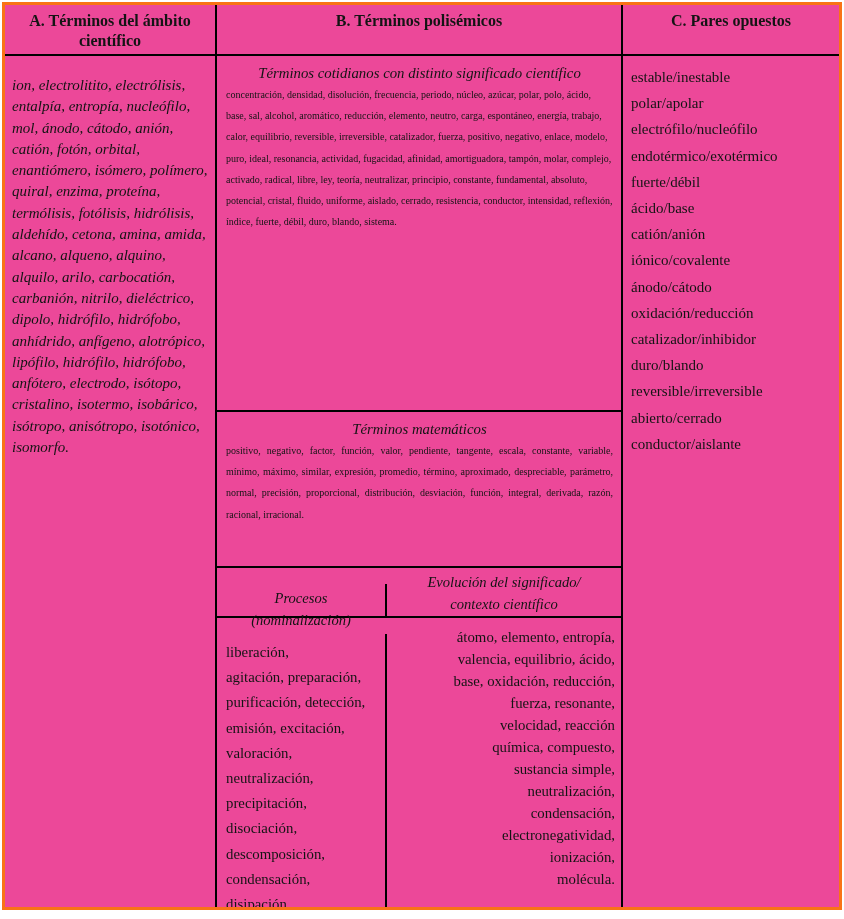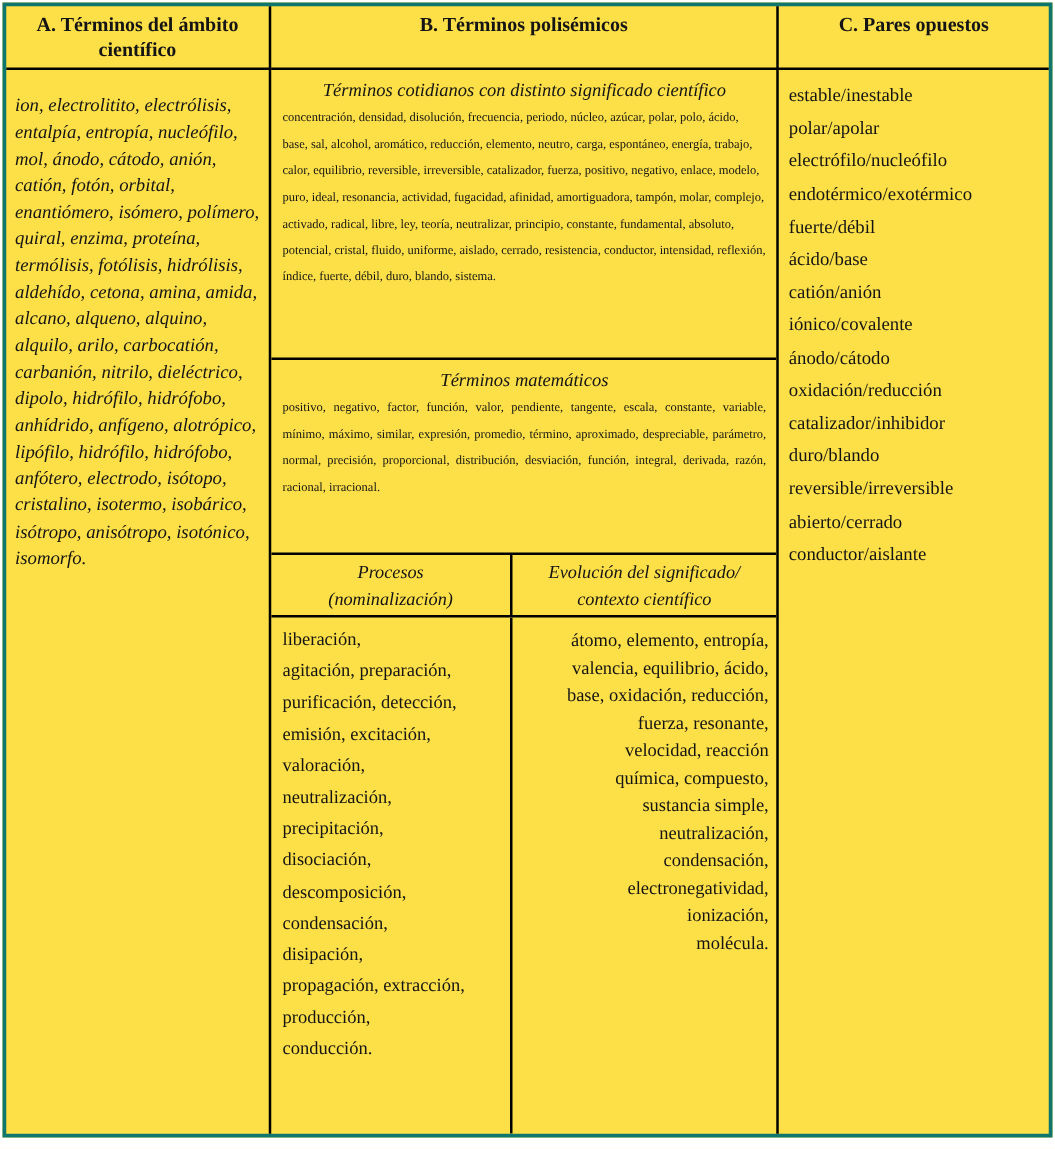--- a/index.html
+++ b/index.html
@@ -6,58 +6,58 @@
   html, body { background: #ffffff; }
   body {
     width: 844px; height: 919px;
     font-family: "Liberation Serif", serif;
     color: #141414;
     overflow: hidden;
   }
   .tbl {
     position: absolute; left: 2px; top: 2px;
     width: 840px; height: 908px;
-    border: 3px solid #0f766e;
+    border: 3px solid #f97316;
     display: grid;
     grid-template-columns: 212px 406px 1fr;
     grid-template-rows: 51px 1fr;
-    background: #fde047;
+    background: #ec4899;
   }
   .cell { overflow: hidden; }
   .vline-r { border-right: 2px solid #000; }
   .hline-b { border-bottom: 2px solid #000; }
   .hdr {
     font-weight: bold; font-size: 16px; line-height: 20px;
     text-align: center; padding-top: 6px;
   }
   .hdr-a { padding-left: 14px; padding-right: 14px; }
   
   .body-a { padding: 19px 6px 0 7px; font-size: 15px; line-height: 21.3px; font-style: italic; }
   
   .body-b { display: flex; flex-direction: column; }
   .sec { padding: 4px 8px 0 9px; overflow: hidden; }
-  .sec-1 { height: 232px; border-bottom: 2px solid #000; }
+  .sec-1 { height: 356px; border-bottom: 2px solid #000; }
   .sec-2 { height: 156px; border-bottom: 2px solid #000; }
   .sec-title {
     font-style: italic; text-align: center;
     font-size: 14.8px; line-height: 22px;
     padding-top: 2px;
   }
   .sec p { font-size: 10px; line-height: 21.2px; }
   .sec-2 p { text-align: justify; }
   .subhdr-row {
     height: 50px; border-bottom: 2px solid #000;
     display: flex;
   }
   .subhdr {
     font-style: italic; text-align: center;
     font-size: 14.6px; line-height: 22px;
     padding-top: 3px;
   }
-  .sub-left { width: 193px; border-right: 2px solid #000; }
+  .sub-left { width: 170px; border-right: 2px solid #000; margin-top: 16px; }
   .sub-right { flex: 1; }
   .subbody-row { flex: 1; display: flex; overflow: hidden; }
   .subcell { padding: 8px 6px 0 9px; overflow: hidden; }
   .pline { font-size: 14.8px; line-height: 21px; margin-bottom: 4.2px; }
   .eline { font-size: 14.8px; line-height: 22px; text-align: right; }
   
   .body-c { padding: 8px 4px 0 8px; }
   .pair { font-size: 15px; line-height: 26.2px; }
 </style>
 </head>

